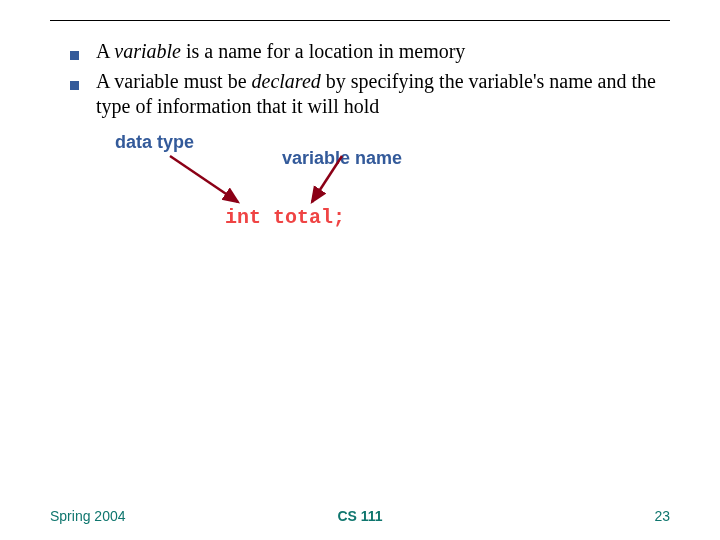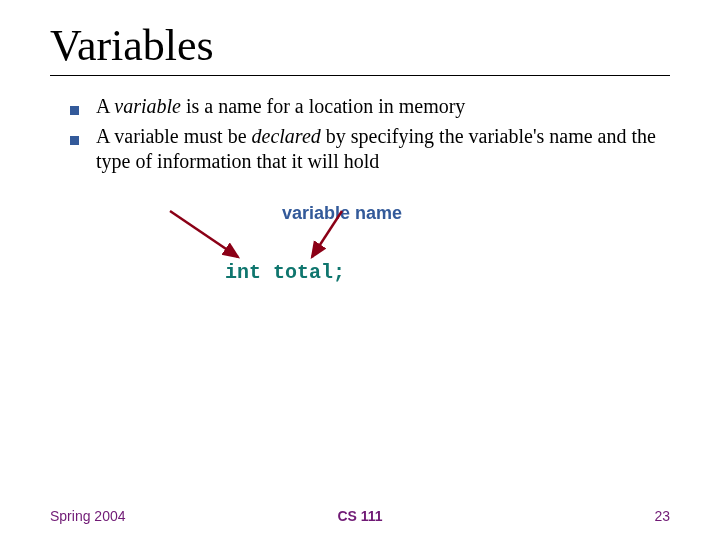--- a/index.html
+++ b/index.html
@@ -31,49 +31,49 @@
 .diagram { position:relative; height:150px; margin-top:14px; }
 .lbl {
   position:absolute; font-family:Arial, Helvetica, sans-serif;
   font-weight:bold; font-size:18px; color:#335a9a;
 }
 .lbl-dt { left:65px; top:0; }
 .lbl-vn { left:232px; top:16px; }
 .code {
   position:absolute;
   font-family:"Courier New", monospace; font-weight:bold; font-size:20px;
-  color:#0f766e;
+  color:#ef4444;
 }
 .code1 { left:175px; top:74px; white-space:nowrap; }
 .code2 { left:175px; top:112px; white-space:nowrap; }
 .arrow { position:absolute; }
 .footer {
   position:absolute; bottom:16px; left:50px; right:50px;
-  font-family:Arial, Helvetica, sans-serif; font-size:14px; color:#701a75;
+  font-family:Arial, Helvetica, sans-serif; font-size:14px; color:#0f766e;
 }
 .footer .center { position:absolute; left:0; right:0; text-align:center;font-weight:bold; }
 .footer .right { position:absolute; right:0; }
 </style>
 </head>
 <body>
 
 <div class="slide">
-  <h1 class="title">Variables</h1>
   <hr class="rule">
 
   <ul class="bullets">
     <li>
       <span>A </span><span class="italic">variable</span><span> is a name for a location in memory</span>
     </li>
     <li>
       <span>A variable must be </span><span class="italic">declared</span><span> by specifying the variable's name and the type of information that it will hold</span>
     </li>
   </ul>
 
   <div class="diagram">
+    <div class="lbl lbl-dt">data type</div>
     <div class="lbl lbl-vn">variable name</div>
 
     <svg class="arrow" style="left:110px; top:22px;" width="90" height="52">
       <defs>
           <marker id="ah1" markerWidth="8" markerHeight="8" refX="6" refY="3" orient="auto">
             <path d="M0,0 L7,3 L0,6 Z" fill="#8b0016"></path>
           </marker>
         </defs>
       <line x1="10" y1="2" x2="78" y2="48" stroke="#8b0016" stroke-width="2.5" marker-end="url(#ah1)"></line>
     </svg>

